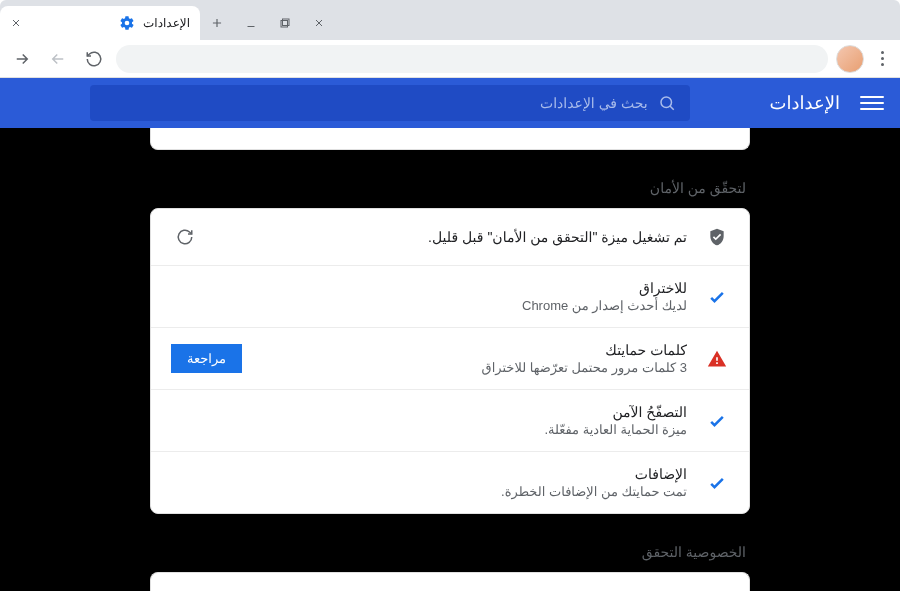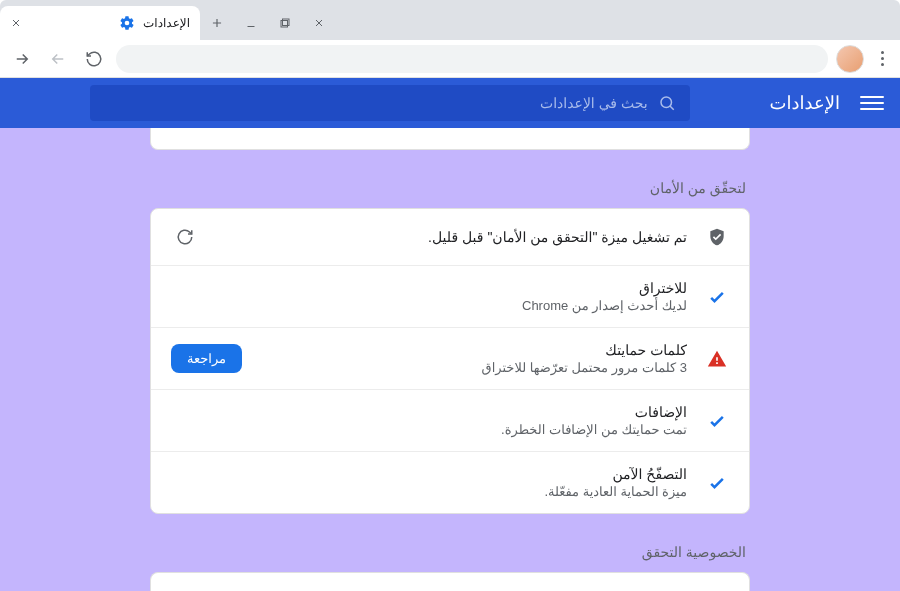--- a/index.html
+++ b/index.html
@@ -131,21 +131,21 @@
   border: none;
   outline: none;
   color: #fff;
   font-size: 14px;
   direction: rtl;
 }
 .search-bar input::placeholder { color: #a9bceb; }
 
 
 .content {
-  background: #c4b5fd;
+  background: #000000;
   height: calc(591px - 40px - 38px - 50px);
   padding-top: 0;
   overflow-y: auto;
 }
 .panel {
   width: 600px;
   margin: 0 auto;
 }
 .ghost-card {
   height: 22px;
@@ -182,21 +182,21 @@
 }
 .row-body { flex: 1; text-align: right; }
 .row-title { font-size: 14px; color: #202124; }
 .row-sub { font-size: 13px; color: #5f6368; margin-top: 2px; }
 .row-action { flex-shrink: 0; }
 .btn-primary {
   background: #1a73e8;
   color: #fff;
   border: none;
   padding: 7px 16px;
-  border-radius: 8px;
+  border-radius: 0;
   font-size: 13px;
   cursor: pointer;
 }
 .refresh-btn {
   width: 28px;
   height: 28px;
   display: flex;
   align-items: center;
   justify-content: center;
   color: #5f6368;
@@ -347,34 +347,34 @@
         </div>
       </div>
 
       <div class="row">
         <div class="row-icon check">
           <svg width="20" height="20" viewBox="0 0 24 24" stroke="currentColor" stroke-width="3" fill="none">
               <path d="m5 13 4 4L19 7"></path>
             </svg>
         </div>
         <div class="row-body">
-          <div class="row-title">الإضافات</div>
-          <div class="row-sub">تمت حمايتك من الإضافات الخطرة.</div>
+          <div class="row-title">التصفّحُ الآمن</div>
+          <div class="row-sub">ميزة الحماية العادية مفعّلة.</div>
         </div>
       </div>
 
       <div class="row">
         <div class="row-icon check">
           <svg width="20" height="20" viewBox="0 0 24 24" stroke="currentColor" stroke-width="3" fill="none">
               <path d="m5 13 4 4L19 7"></path>
             </svg>
         </div>
         <div class="row-body">
-          <div class="row-title">التصفّحُ الآمن</div>
-          <div class="row-sub">ميزة الحماية العادية مفعّلة.</div>
+          <div class="row-title">الإضافات</div>
+          <div class="row-sub">تمت حمايتك من الإضافات الخطرة.</div>
         </div>
       </div>
     </div>
 
     <div class="section-title">الخصوصية التحقق</div>
 
     <div class="card" style="height:30px;border-radius:8px 8px 0 0;border-bottom:none"></div>
   </div>
 </div>
 

